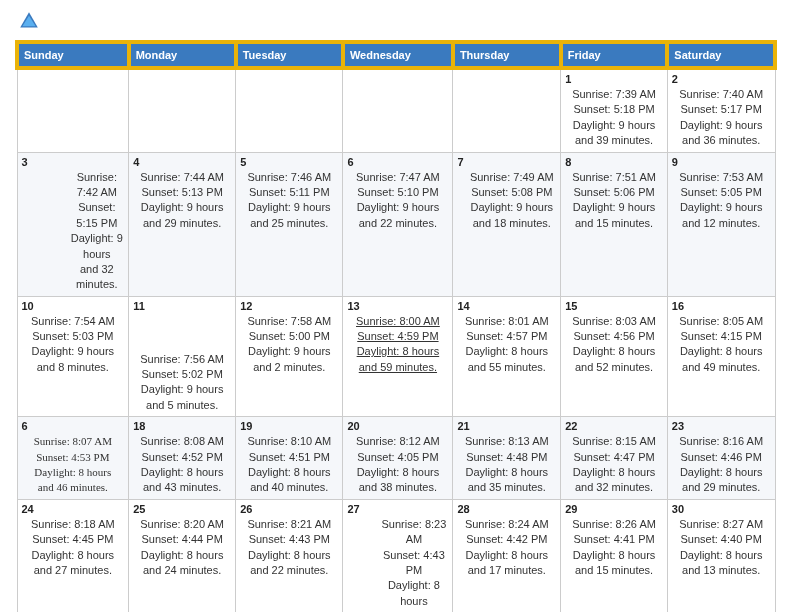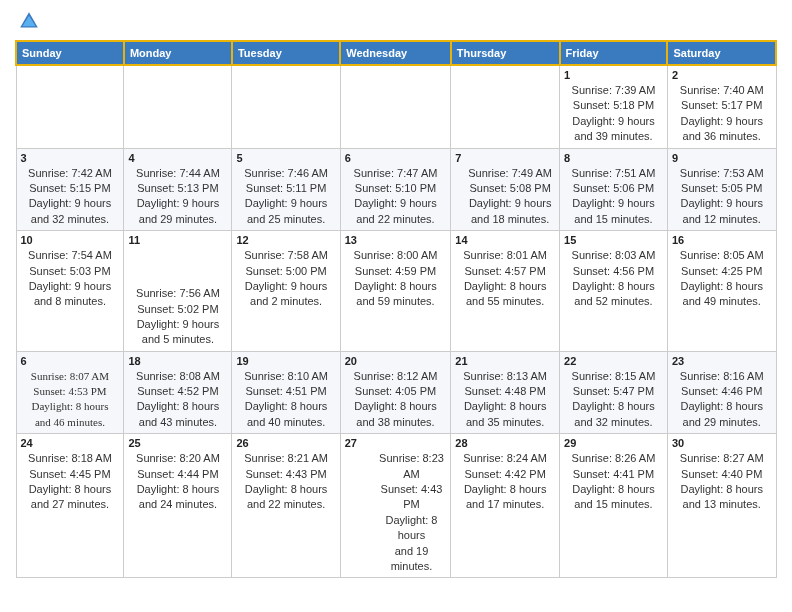--- a/index.html
+++ b/index.html
@@ -17,21 +17,21 @@
     
     .calendar { width: 100%; border-collapse: collapse; font-size: 9.5px; }
     
     .calendar thead tr th {
       background-color: #3a7abf;
       color: #fff;
       text-align: left;
       padding: 5px 5px;
       font-size: 11px;
       font-weight: bold;
-      border: 2px solid #eab308;
+      border: 4px solid #eab308;
     }
     
     .calendar tbody tr td {
       border: 1px solid #ccc;
       vertical-align: top;
       padding: 3px 4px;
       width: 113px;
       min-height: 70px;
       height: 82px;
       background: #fff;
@@ -98,21 +98,21 @@
             <span class="day-number">2</span>
             <div class="day-info" style="white-space: pre-line;">Sunrise: 7:40 AM
 Sunset: 5:17 PM
 Daylight: 9 hours
 and 36 minutes.</div>
           </td>
         </tr>
         <tr>
           <td>
             <span class="day-number">3</span>
-            <div class="day-info" style="white-space: pre-line;">Sunrise: 7:42 AM
+            <div class="day-info" style="white-space: pre-line; margin-left: 48px;">Sunrise: 7:42 AM
 Sunset: 5:15 PM
 Daylight: 9 hours
 and 32 minutes.</div>
           </td>
           <td>
             <span class="day-number">4</span>
             <div class="day-info" style="white-space: pre-line;">Sunrise: 7:44 AM
 Sunset: 5:13 PM
 Daylight: 9 hours
 and 29 minutes.</div>
@@ -170,21 +170,21 @@
           </td>
           <td>
             <span class="day-number">12</span>
             <div class="day-info" style="white-space: pre-line;">Sunrise: 7:58 AM
 Sunset: 5:00 PM
 Daylight: 9 hours
 and 2 minutes.</div>
           </td>
           <td>
             <span class="day-number">13</span>
-            <div class="day-info" style="white-space: pre-line;">Sunrise: 8:00 AM
+            <div class="day-info" style="white-space: pre-line; text-decoration: underline;">Sunrise: 8:00 AM
 Sunset: 4:59 PM
 Daylight: 8 hours
 and 59 minutes.</div>
           </td>
           <td>
             <span class="day-number">14</span>
             <div class="day-info" style="white-space: pre-line;">Sunrise: 8:01 AM
 Sunset: 4:57 PM
 Daylight: 8 hours
 and 55 minutes.</div>
@@ -192,21 +192,21 @@
           <td>
             <span class="day-number">15</span>
             <div class="day-info" style="white-space: pre-line;">Sunrise: 8:03 AM
 Sunset: 4:56 PM
 Daylight: 8 hours
 and 52 minutes.</div>
           </td>
           <td>
             <span class="day-number">16</span>
             <div class="day-info" style="white-space: pre-line;">Sunrise: 8:05 AM
-Sunset: 4:25 PM
+Sunset: 4:15 PM
 Daylight: 8 hours
 and 49 minutes.</div>
           </td>
         </tr>
         <tr>
           <td>
             <span class="day-number">6</span>
             <div class="day-info" style="white-space: pre-line; font-family: Liberation Serif, serif;">Sunrise: 8:07 AM
 Sunset: 4:53 PM
 Daylight: 8 hours
@@ -236,21 +236,21 @@
           <td>
             <span class="day-number">21</span>
             <div class="day-info" style="white-space: pre-line;">Sunrise: 8:13 AM
 Sunset: 4:48 PM
 Daylight: 8 hours
 and 35 minutes.</div>
           </td>
           <td>
             <span class="day-number">22</span>
             <div class="day-info" style="white-space: pre-line;">Sunrise: 8:15 AM
-Sunset: 5:47 PM
+Sunset: 4:47 PM
 Daylight: 8 hours
 and 32 minutes.</div>
           </td>
           <td>
             <span class="day-number">23</span>
             <div class="day-info" style="white-space: pre-line;">Sunrise: 8:16 AM
 Sunset: 4:46 PM
 Daylight: 8 hours
 and 29 minutes.</div>
           </td>

